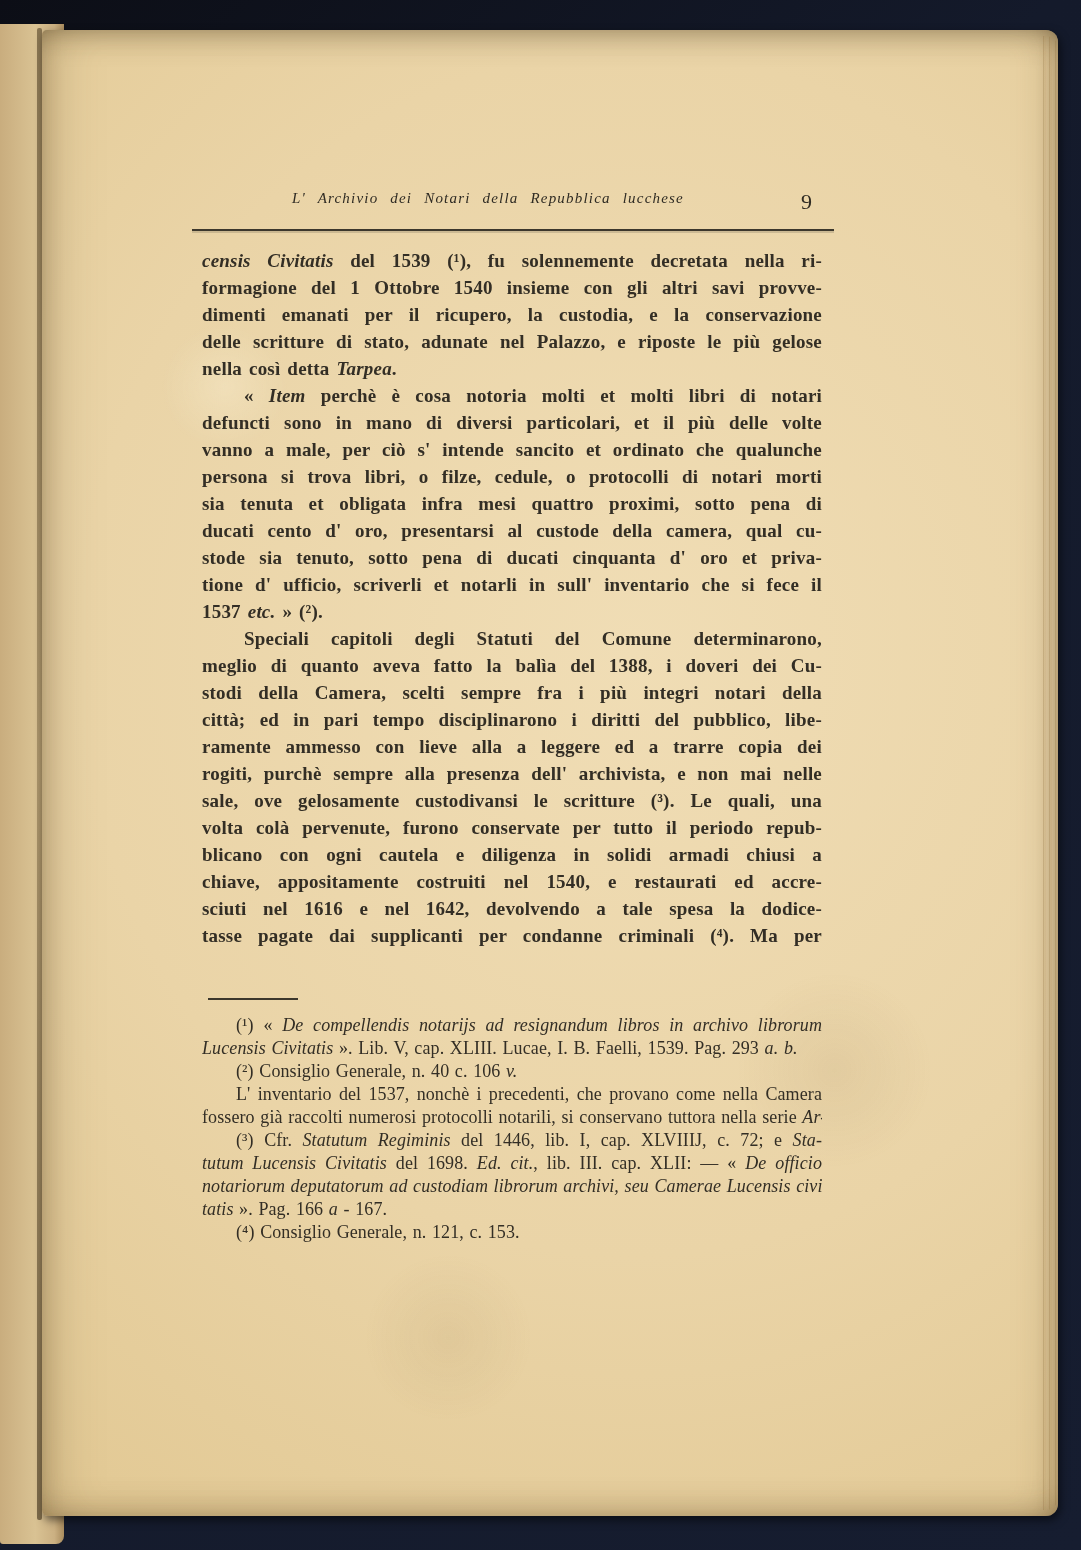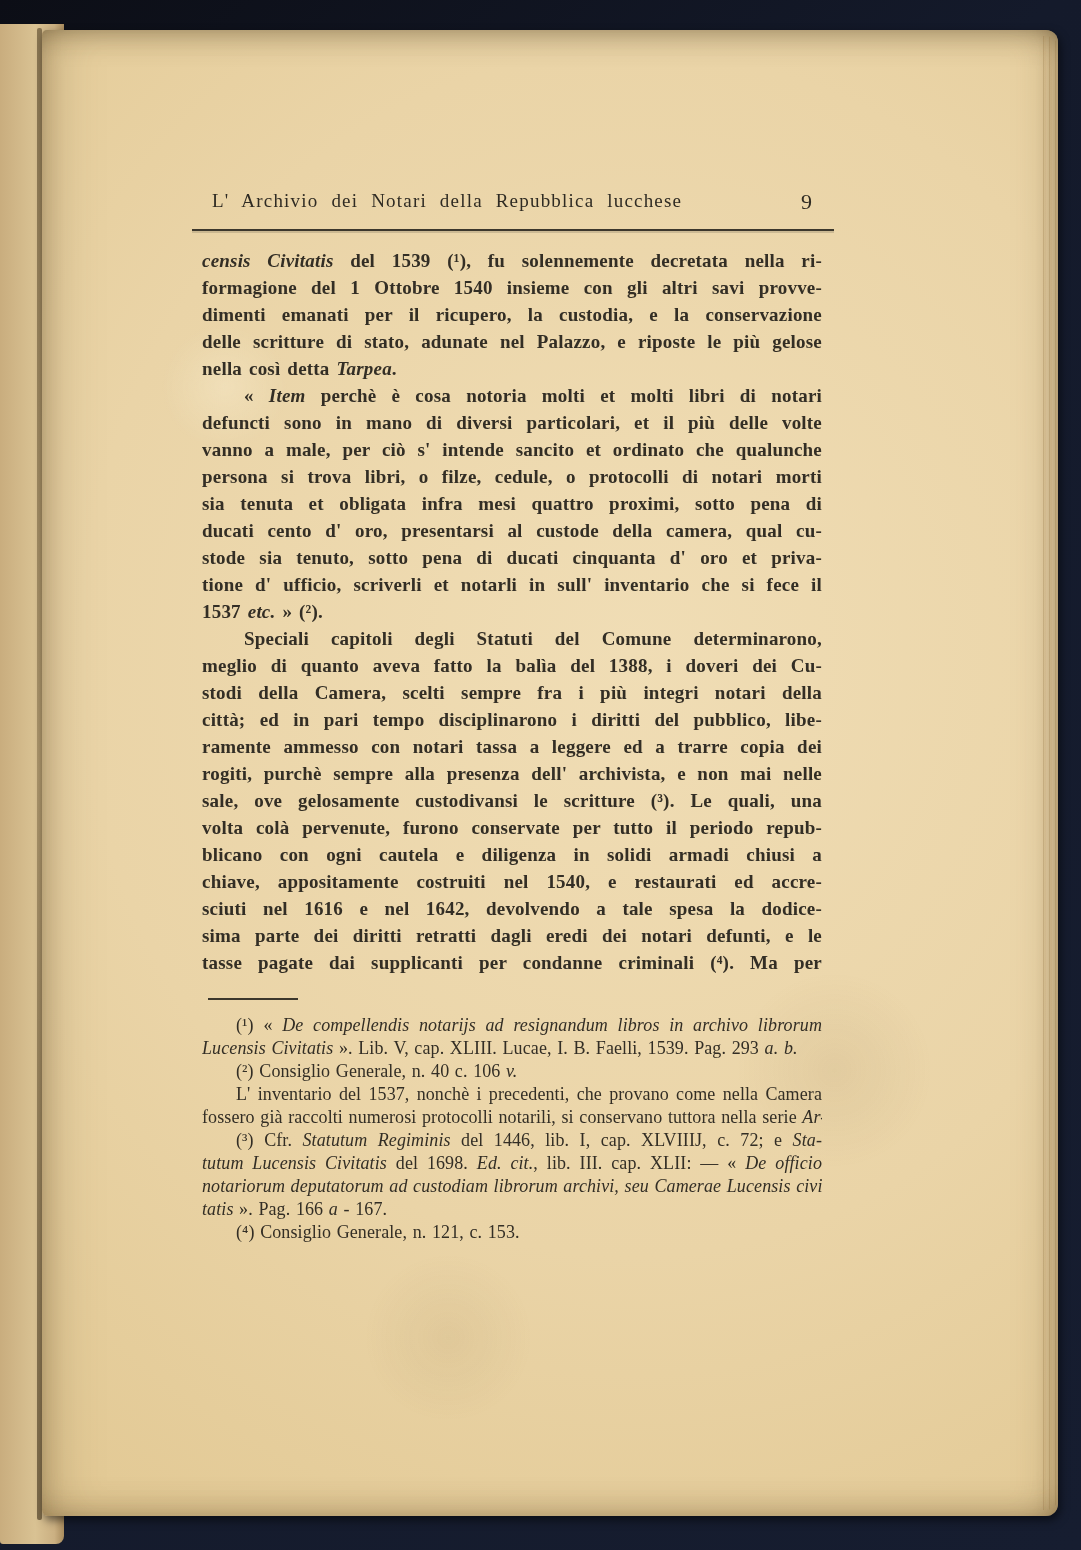--- a/index.html
+++ b/index.html
@@ -48,22 +48,22 @@
     background:
       radial-gradient(circle 90px at 18% 24%, rgba(255,248,225,.28), rgba(255,248,225,0) 70%),
       radial-gradient(circle 140px at 78% 70%, rgba(120,90,45,.08), rgba(120,90,45,0) 70%),
       radial-gradient(circle 120px at 40% 88%, rgba(120,90,45,.07), rgba(120,90,45,0) 70%);
   }
   .ink{color:#332e25;}
   .text-col{position:absolute;left:160px;width:620px;}
 
   .header{top:160px;height:34px;}
   .htitle{
-    position:absolute;left:10px;right:58px;text-align:left;
-    font-size:19px;letter-spacing:1.2px;word-spacing:7px;
+    position:absolute;left:10px;right:58px;text-align:center;
+    font-style:italic;font-size:15px;letter-spacing:1.2px;word-spacing:7px;
     color:#2f2b23;white-space:nowrap;
   }
   .hnum{position:absolute;right:10px;top:-1px;font-size:22px;color:#2f2b23;}
   .hrule{
     position:absolute;left:150px;top:199px;width:642px;height:2px;
     background:#3c372c;box-shadow:0 2px 0 rgba(60,54,43,.18);
   }
 
   .bodytext{top:217px;font-size:19px;}
   .bline{
@@ -111,28 +111,27 @@
       <div class="bline j">persona si trova libri, o filze, cedule, o protocolli di notari morti</div>
       <div class="bline j">sia tenuta et obligata infra mesi quattro proximi, sotto pena di</div>
       <div class="bline j">ducati cento d' oro, presentarsi al custode della camera, qual cu-</div>
       <div class="bline j">stode sia tenuto, sotto pena di ducati cinquanta d' oro et priva-</div>
       <div class="bline j">tione d' ufficio, scriverli et notarli in sull' inventario che si fece il</div>
       <div class="bline"><span>1537 </span><span class="it">etc.</span><span> » (²).</span></div>
       <div class="bline j ind-b">Speciali capitoli degli Statuti del Comune determinarono,</div>
       <div class="bline j">meglio di quanto aveva fatto la balìa del 1388, i doveri dei Cu-</div>
       <div class="bline j">stodi della Camera, scelti sempre fra i più integri notari della</div>
       <div class="bline j">città; ed in pari tempo disciplinarono i diritti del pubblico, libe-</div>
-      <div class="bline j">ramente ammesso con notari tassa a leggere ed a trarre copia dei</div>
+      <div class="bline j">ramente ammesso con lieve alla a leggere ed a trarre copia dei</div>
       <div class="bline j">rogiti, purchè sempre alla presenza dell' archivista, e non mai nelle</div>
       <div class="bline j">sale, ove gelosamente custodivansi le scritture (³). Le quali, una</div>
       <div class="bline j">volta colà pervenute, furono conservate per tutto il periodo repub-</div>
       <div class="bline j">blicano con ogni cautela e diligenza in solidi armadi chiusi a</div>
       <div class="bline j">chiave, appositamente costruiti nel 1540, e restaurati ed accre-</div>
       <div class="bline j">sciuti nel 1616 e nel 1642, devolvendo a tale spesa la dodice-</div>
-      <div class="bline j">sima parte dei diritti retratti dagli eredi dei notari defunti, e le</div>
       <div class="bline j">tasse pagate dai supplicanti per condanne criminali (⁴). Ma per</div>
     </div>
 
   <div class="fnsep"></div>
   <div class="text-col fnotes ink">
       <div class="fline j ind-f"><span>(¹) « </span><span class="it">De compellendis notarijs ad resignandum libros in archivo librorum</span></div>
       <div class="fline"><span class="it">Lucensis Civitatis</span><span> ». Lib. V, cap. XLIII. Lucae, I. B. Faelli, 1539. Pag. 293 </span><span class="it">a. b.</span></div>
       <div class="fline ind-f"><span>(²) Consiglio Generale, n. 40 c. 106 </span><span class="it">v.</span></div>
       <div class="fline j ind-f">L' inventario del 1537, nonchè i precedenti, che provano come nella Camera</div>
       <div class="fline j"><span>fossero già raccolti numerosi protocolli notarili, si conservano tuttora nella serie </span><span class="it">Ar-</span></div>

